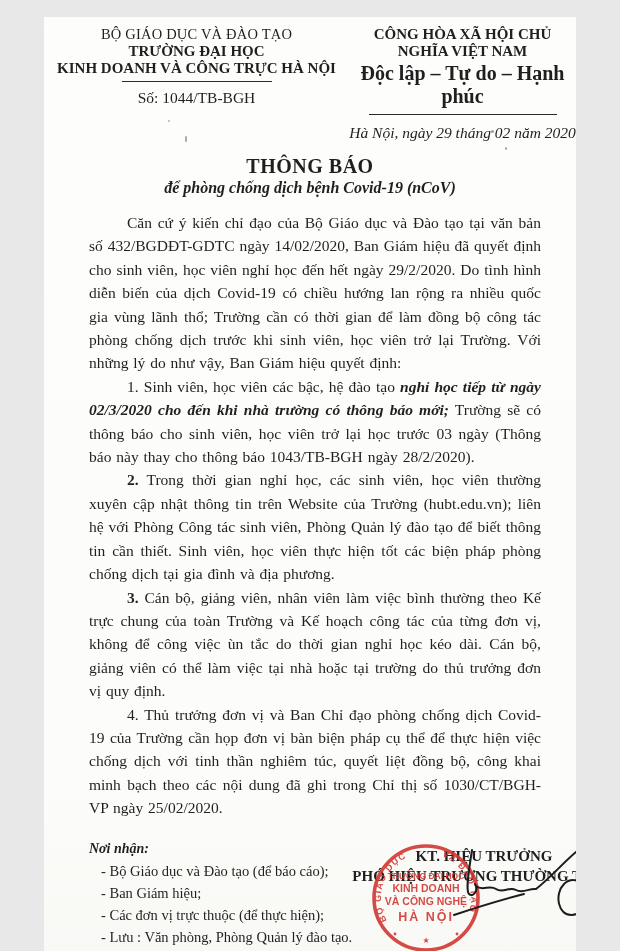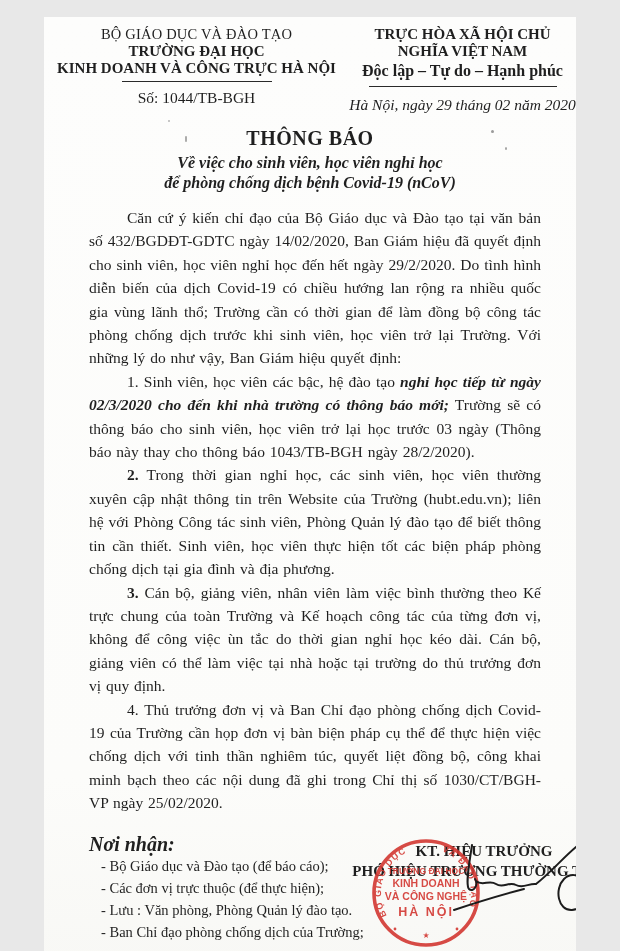--- a/index.html
+++ b/index.html
@@ -12,37 +12,37 @@
   
   .header{display:flex;padding-top:9px;}
   .header-left{width:305px;text-align:center;}
   .h-l1{font-size:14.5px;letter-spacing:.2px;}
   .h-l2{font-size:15px;font-weight:bold;line-height:16.5px;}
   .rule{border-top:1.6px solid #2a2a2a;}
   .rule-left{width:150px;margin:5px auto 7px;}
   .doc-number{font-size:15.5px;}
   .header-right{flex:1;text-align:center;}
   .h-r1{font-size:15px;font-weight:bold;}
-  .h-r2{font-size:16px;font-weight:bold;margin-top:2px;}
+  .h-r2{font-size:20px;font-weight:bold;margin-top:2px;}
   .rule-right{width:188px;margin:6px auto 9px;}
   .dateline{font-size:15.5px;font-style:italic;}
   
   .title-block{text-align:center;margin-top:13px;}
   .title-main{font-size:20px;font-weight:bold;letter-spacing:.5px;}
   .title-sub{font-size:16px;font-weight:bold;font-style:italic;line-height:20px;}
   .title-sub.first{margin-top:3px;}
   
   .body{margin:13px 35px 0 45px;text-align:justify;font-size:15.5px;line-height:23.4px;word-spacing:1px;}
   .body p{margin:0;text-indent:38px;}
   .bi{font-weight:bold;font-style:italic;}
   .bnum{font-weight:bold;}
   
   .footer{position:relative;margin-top:10px;height:200px;}
   .recipients{position:absolute;left:45px;top:8px;font-size:14.5px;line-height:22px;}
-  .rec-title{font-weight:bold;font-style:italic;font-size:20px;}
+  .rec-title{font-weight:bold;font-style:italic;font-size:14px;}
   .rec-item{padding-left:12px;}
   .sig-block{position:absolute;left:295px;top:18px;width:290px;text-align:center;font-weight:bold;z-index:1;}
   .sig-t1{font-size:15px;}
   .sig-t2{font-size:15px;margin-top:3px;}
   .sig-name{font-size:17px;margin-top:75px;}
   .stamp{position:absolute;left:326px;top:12px;z-index:2;opacity:.9;}
   .stamp text{font-family:"Liberation Sans","DejaVu Sans",sans-serif;font-weight:bold;}
   .sig-svg{position:absolute;left:402px;top:12px;z-index:3;}
   
   .speck{position:absolute;background:#4a4a4a;border-radius:50%;}
@@ -59,46 +59,46 @@
 
   <div class="header">
     <div class="header-left">
       <div class="h-l1">BỘ GIÁO DỤC VÀ ĐÀO TẠO</div>
       <div class="h-l2">TRƯỜNG ĐẠI HỌC</div>
       <div class="h-l2">KINH DOANH VÀ CÔNG TRỰC HÀ NỘI</div>
       <div class="rule rule-left"></div>
       <div class="doc-number">Số: 1044/TB-BGH</div>
     </div>
     <div class="header-right">
-      <div class="h-r1">TRỰC HÒA XÃ HỘI CHỦ NGHĨA VIỆT NAM</div>
+      <div class="h-r1">CÔNG HÒA XÃ HỘI CHỦ NGHĨA VIỆT NAM</div>
       <div class="h-r2">Độc lập – Tự do – Hạnh phúc</div>
       <div class="rule rule-right"></div>
       <div class="dateline">Hà Nội, ngày 29 tháng 02 năm 2020</div>
     </div>
   </div>
 
   <div class="title-block">
     <div class="title-main">THÔNG BÁO</div>
-    <div class="title-sub first">Về việc cho sinh viên, học viên nghỉ học</div>
     <div class="title-sub">để phòng chống dịch bệnh Covid-19 (nCoV)</div>
   </div>
 
   <div class="body">
     <p><span>Căn cứ ý kiến chỉ đạo của Bộ Giáo dục và Đào tạo tại văn bản số 432/BGDĐT-GDTC ngày 14/02/2020, Ban Giám hiệu đã quyết định cho sinh viên, học viên nghỉ học đến hết ngày 29/2/2020. Do tình hình diễn biến của dịch Covid-19 có chiều hướng lan rộng ra nhiều quốc gia vùng lãnh thổ; Trường cần có thời gian để làm đồng bộ công tác phòng chống dịch trước khi sinh viên, học viên trở lại Trường. Với những lý do như vậy, Ban Giám hiệu quyết định:</span></p>
     <p><span>1.</span><span> Sinh viên, học viên các bậc, hệ đào tạo </span><span class="bi">nghỉ học tiếp từ ngày 02/3/2020 cho đến khi nhà trường có thông báo mới;</span><span> Trường sẽ có thông báo cho sinh viên, học viên trở lại học trước 03 ngày (Thông báo này thay cho thông báo 1043/TB-BGH ngày 28/2/2020).</span></p>
     <p><span class="bnum">2.</span><span> Trong thời gian nghỉ học, các sinh viên, học viên thường xuyên cập nhật thông tin trên Website của Trường (hubt.edu.vn); liên hệ với Phòng Công tác sinh viên, Phòng Quản lý đào tạo để biết thông tin cần thiết. Sinh viên, học viên thực hiện tốt các biện pháp phòng chống dịch tại gia đình và địa phương.</span></p>
     <p><span class="bnum">3.</span><span> Cán bộ, giảng viên, nhân viên làm việc bình thường theo Kế trực chung của toàn Trường và Kế hoạch công tác của từng đơn vị, không để công việc ùn tắc do thời gian nghỉ học kéo dài. Cán bộ, giảng viên có thể làm việc tại nhà hoặc tại trường do thủ trưởng đơn vị quy định.</span></p>
     <p><span>4.</span><span> Thủ trưởng đơn vị và Ban Chỉ đạo phòng chống dịch Covid-19 của Trường cần họp đơn vị bàn biện pháp cụ thể để thực hiện việc chống dịch với tinh thần nghiêm túc, quyết liệt đồng bộ, công khai minh bạch theo các nội dung đã ghi trong Chỉ thị số 1030/CT/BGH-VP ngày 25/02/2020.</span></p>
   </div>
 
   <div class="footer">
 
     <div class="recipients">
       <div class="rec-title">Nơi nhận:</div>
       <div class="rec-item">- Bộ Giáo dục và Đào tạo (để báo cáo);</div>
+      <div class="rec-item">- Ban Giám hiệu;</div>
       <div class="rec-item">- Các đơn vị trực thuộc (để thực hiện);</div>
       <div class="rec-item">- Lưu : Văn phòng, Phòng Quản lý đào tạo.</div>
       <div class="rec-item">- Ban Chỉ đạo phòng chống dịch của Trường;</div>
     </div>
 
     <div class="sig-block">
       <div class="sig-t1">KT. HIỆU TRƯỞNG</div>
       <div class="sig-t2">PHÓ HIỆU TRƯỞNG THƯỜNG TRỰC</div>
       <div class="sig-name">TS. Đỗ Quế Lượng</div>
     </div>

